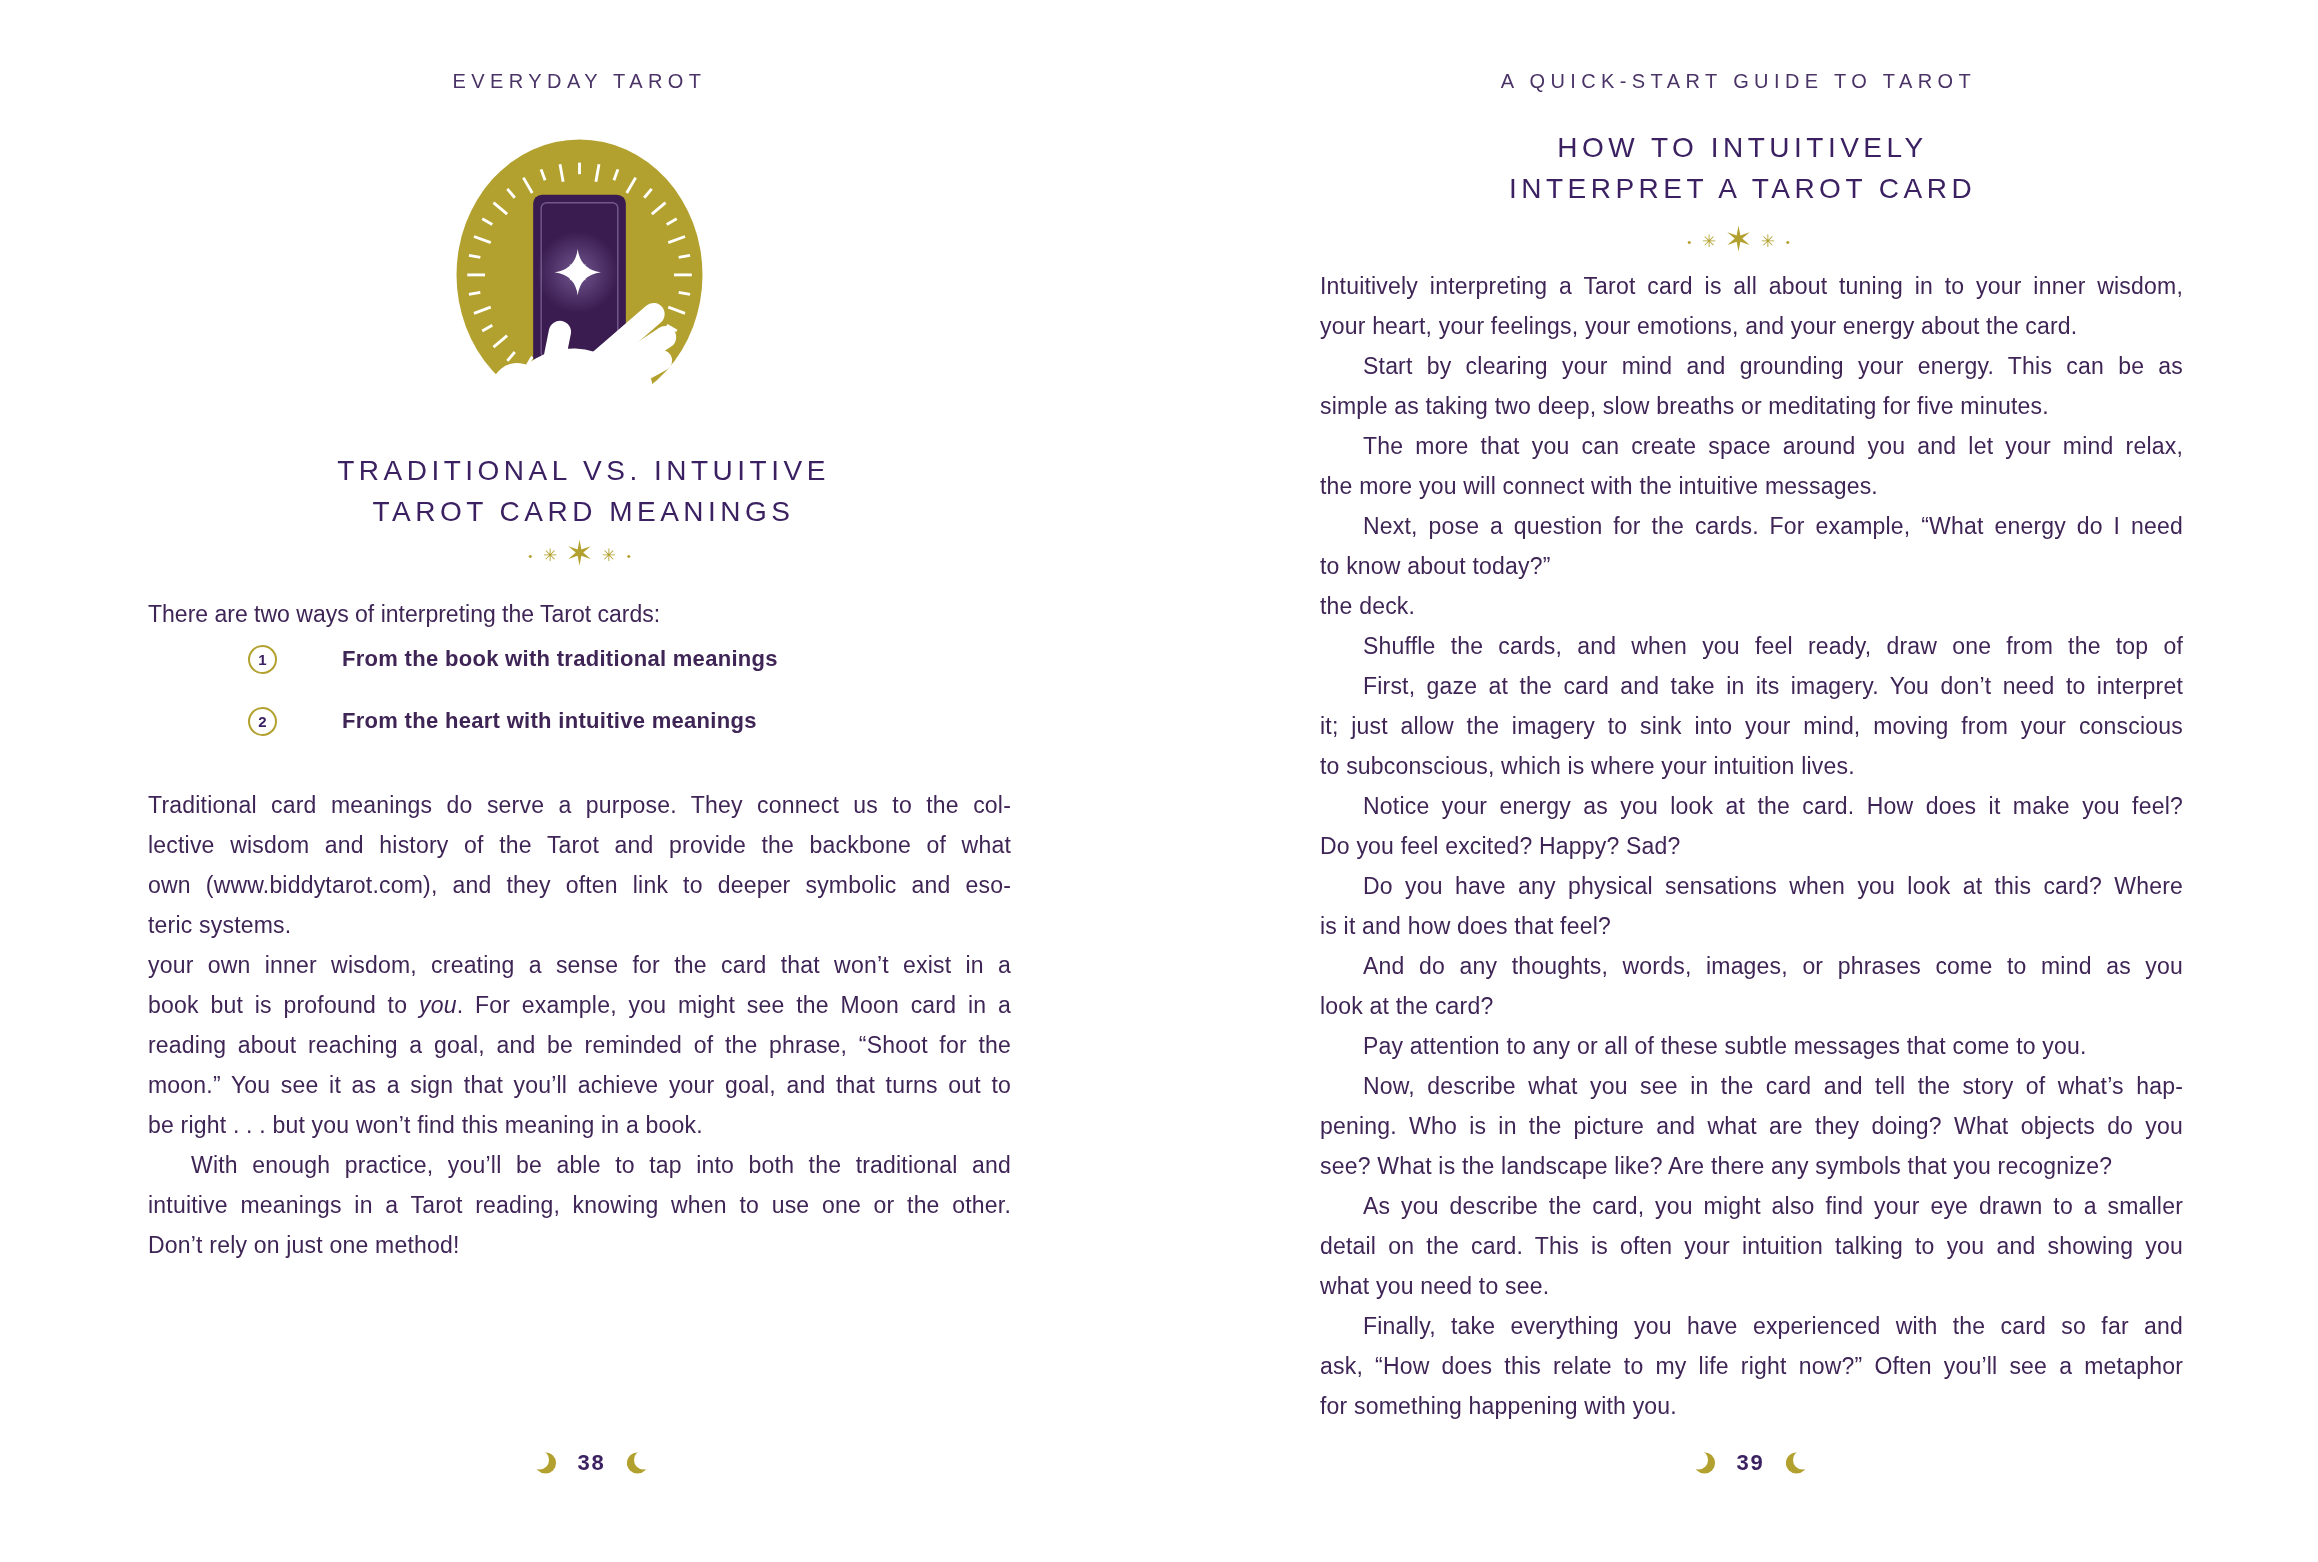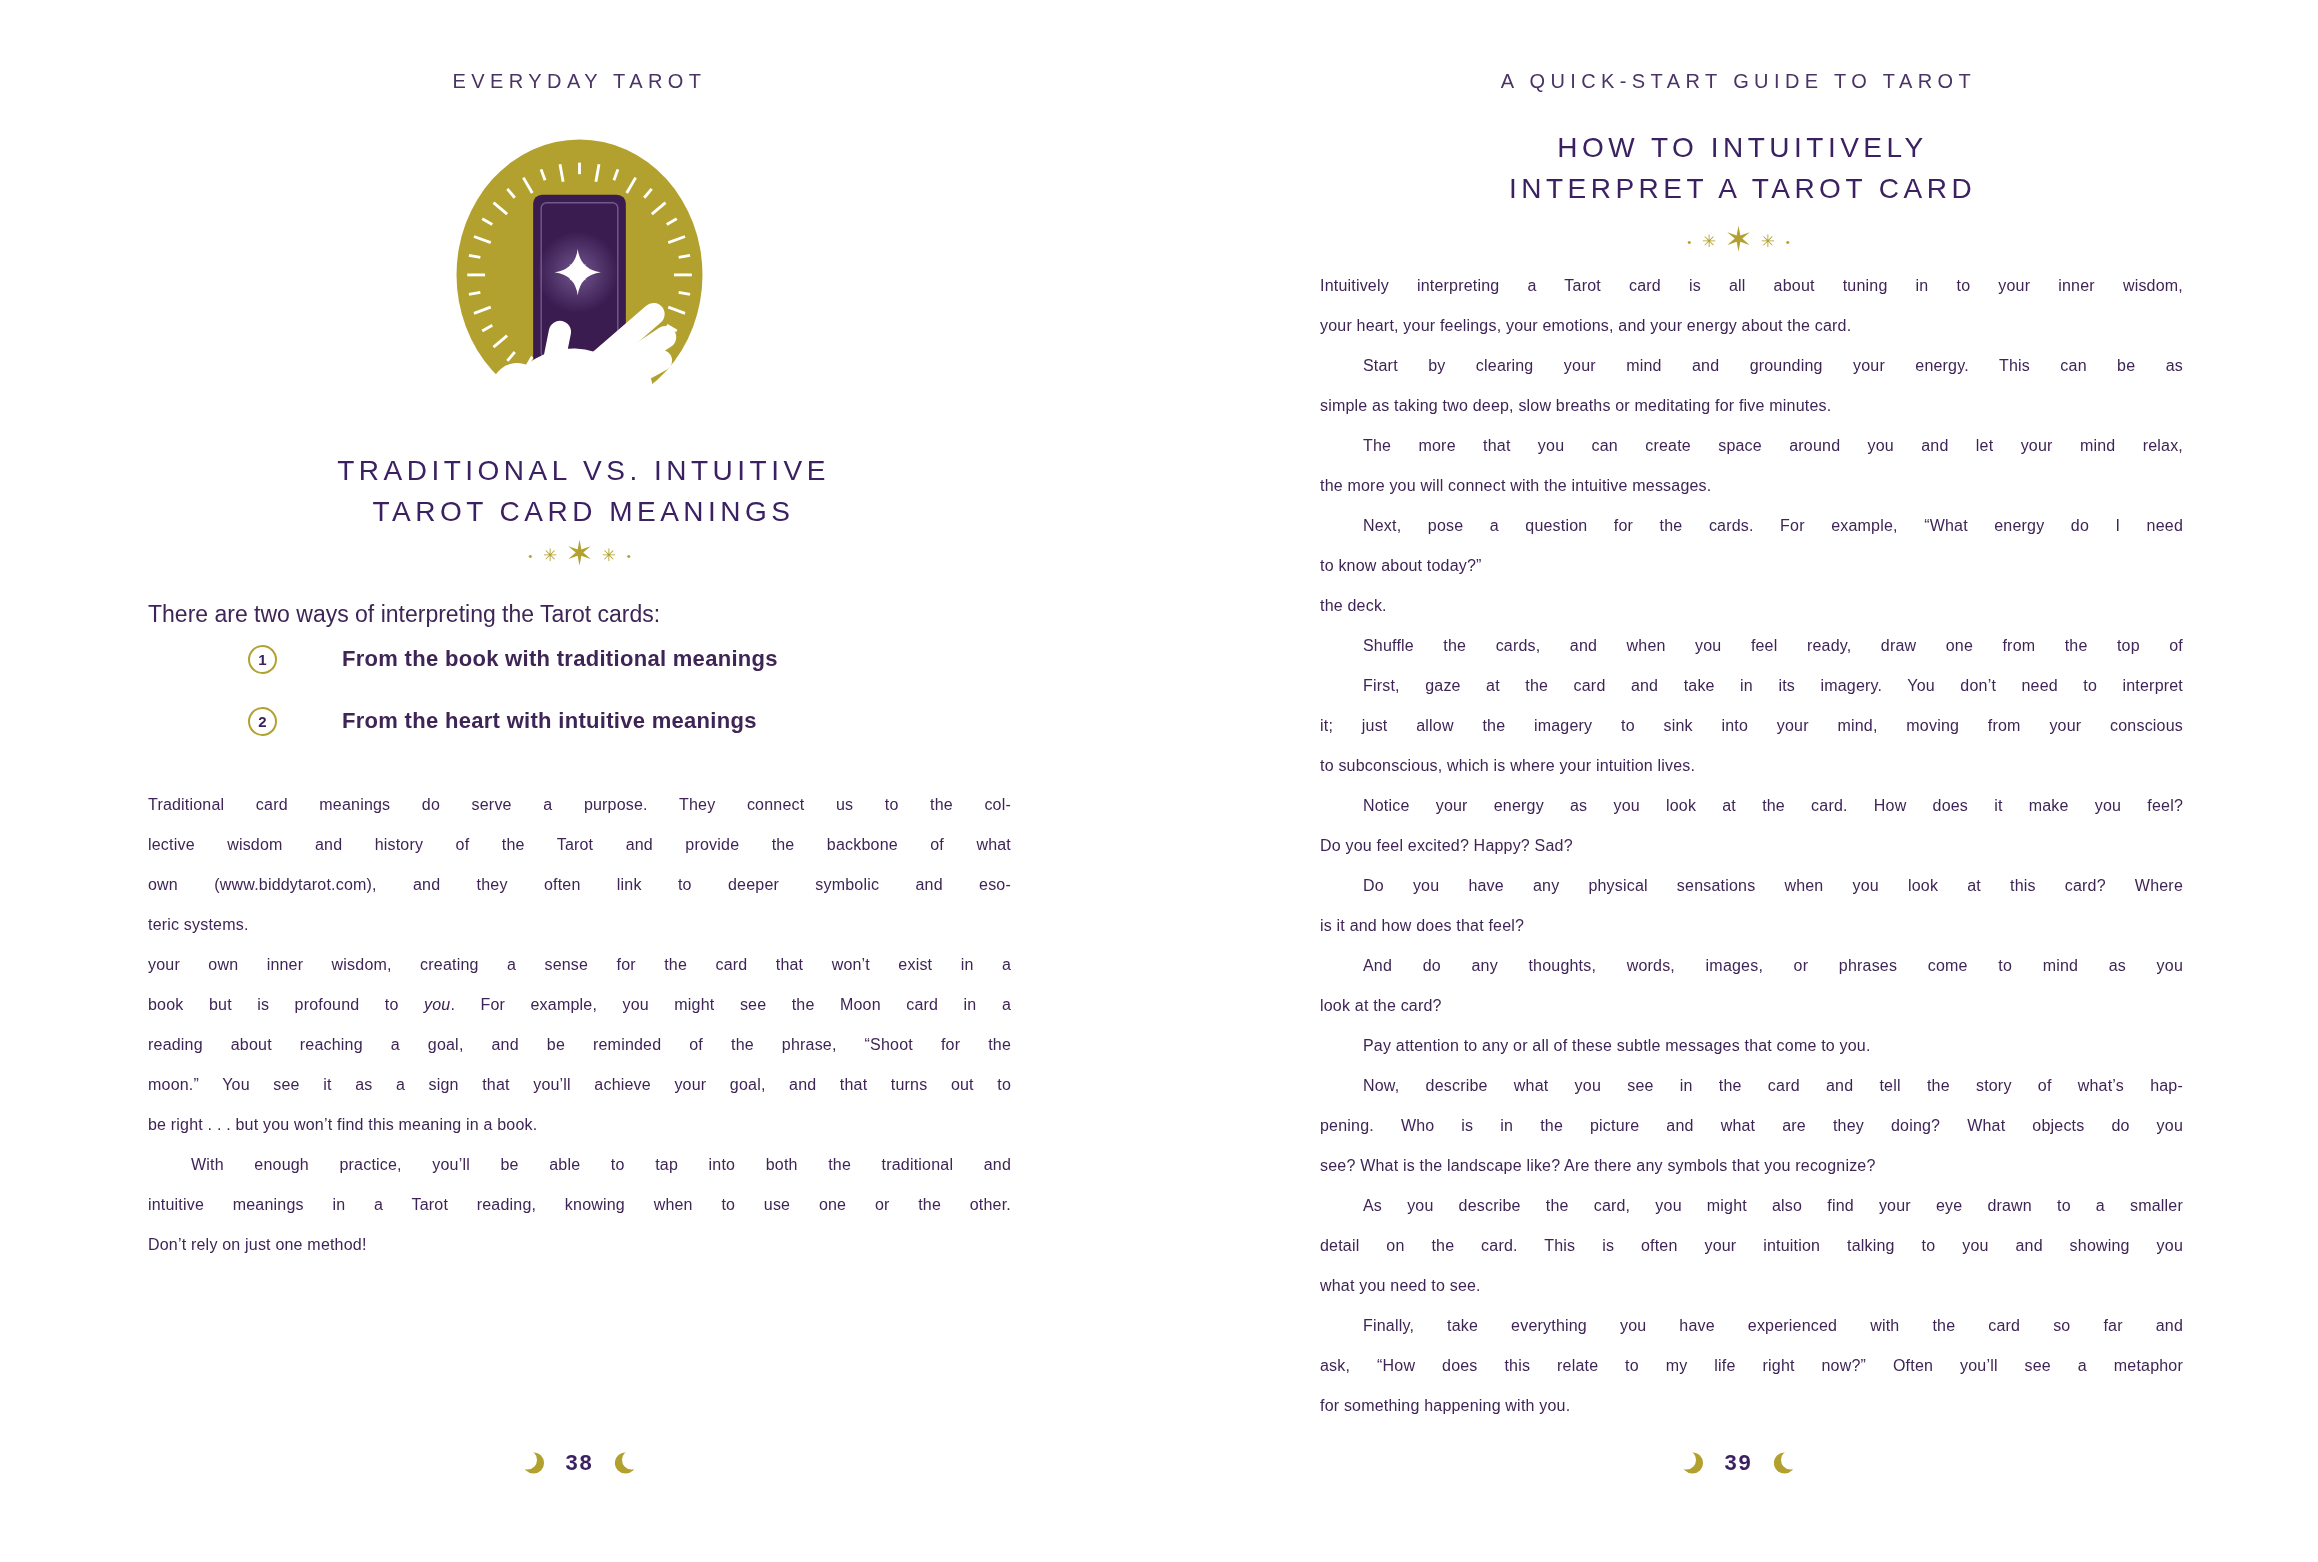--- a/index.html
+++ b/index.html
@@ -37,29 +37,29 @@
     width:25px;height:25px;border:2.2px solid var(--gold);border-radius:50%;
     display:flex;align-items:center;justify-content:center;flex:0 0 auto;
     color:#3b2161;font-size:15px;font-weight:700;
   }
   .list-label{margin-left:65px;font-size:22px;font-weight:700;color:var(--purple);letter-spacing:0.3px;}
 
   .body-col{position:absolute;width:863px;}
   #left-body{left:148px;top:785px;}
   #right-body{left:161px;top:266px;}
   .bodyline{
-    height:40px;line-height:40px;font-size:16px;color:var(--purple);
+    height:40px;line-height:40px;font-size:23px;color:var(--purple);
     white-space:normal;letter-spacing:0.2px;
   }
   .bodyline.just{text-align:justify;text-align-last:justify;}
   .bodyline.ind{text-indent:43px;}
   .bodyline em{font-style:italic;}
 
   .footer{
-    position:absolute;top:1445px;left:0;width:100%;height:36px;
+    position:absolute;top:1445px;left:12px;width:100%;height:36px;
     display:flex;align-items:center;justify-content:center;gap:18px;
   }
   .pagenum{font-size:22px;font-weight:700;color:#3b2161;letter-spacing:1.8px;}
   .crescent{display:block;}
 </style>
 </head>
 <body>
 
 <div id="canvas">
 

